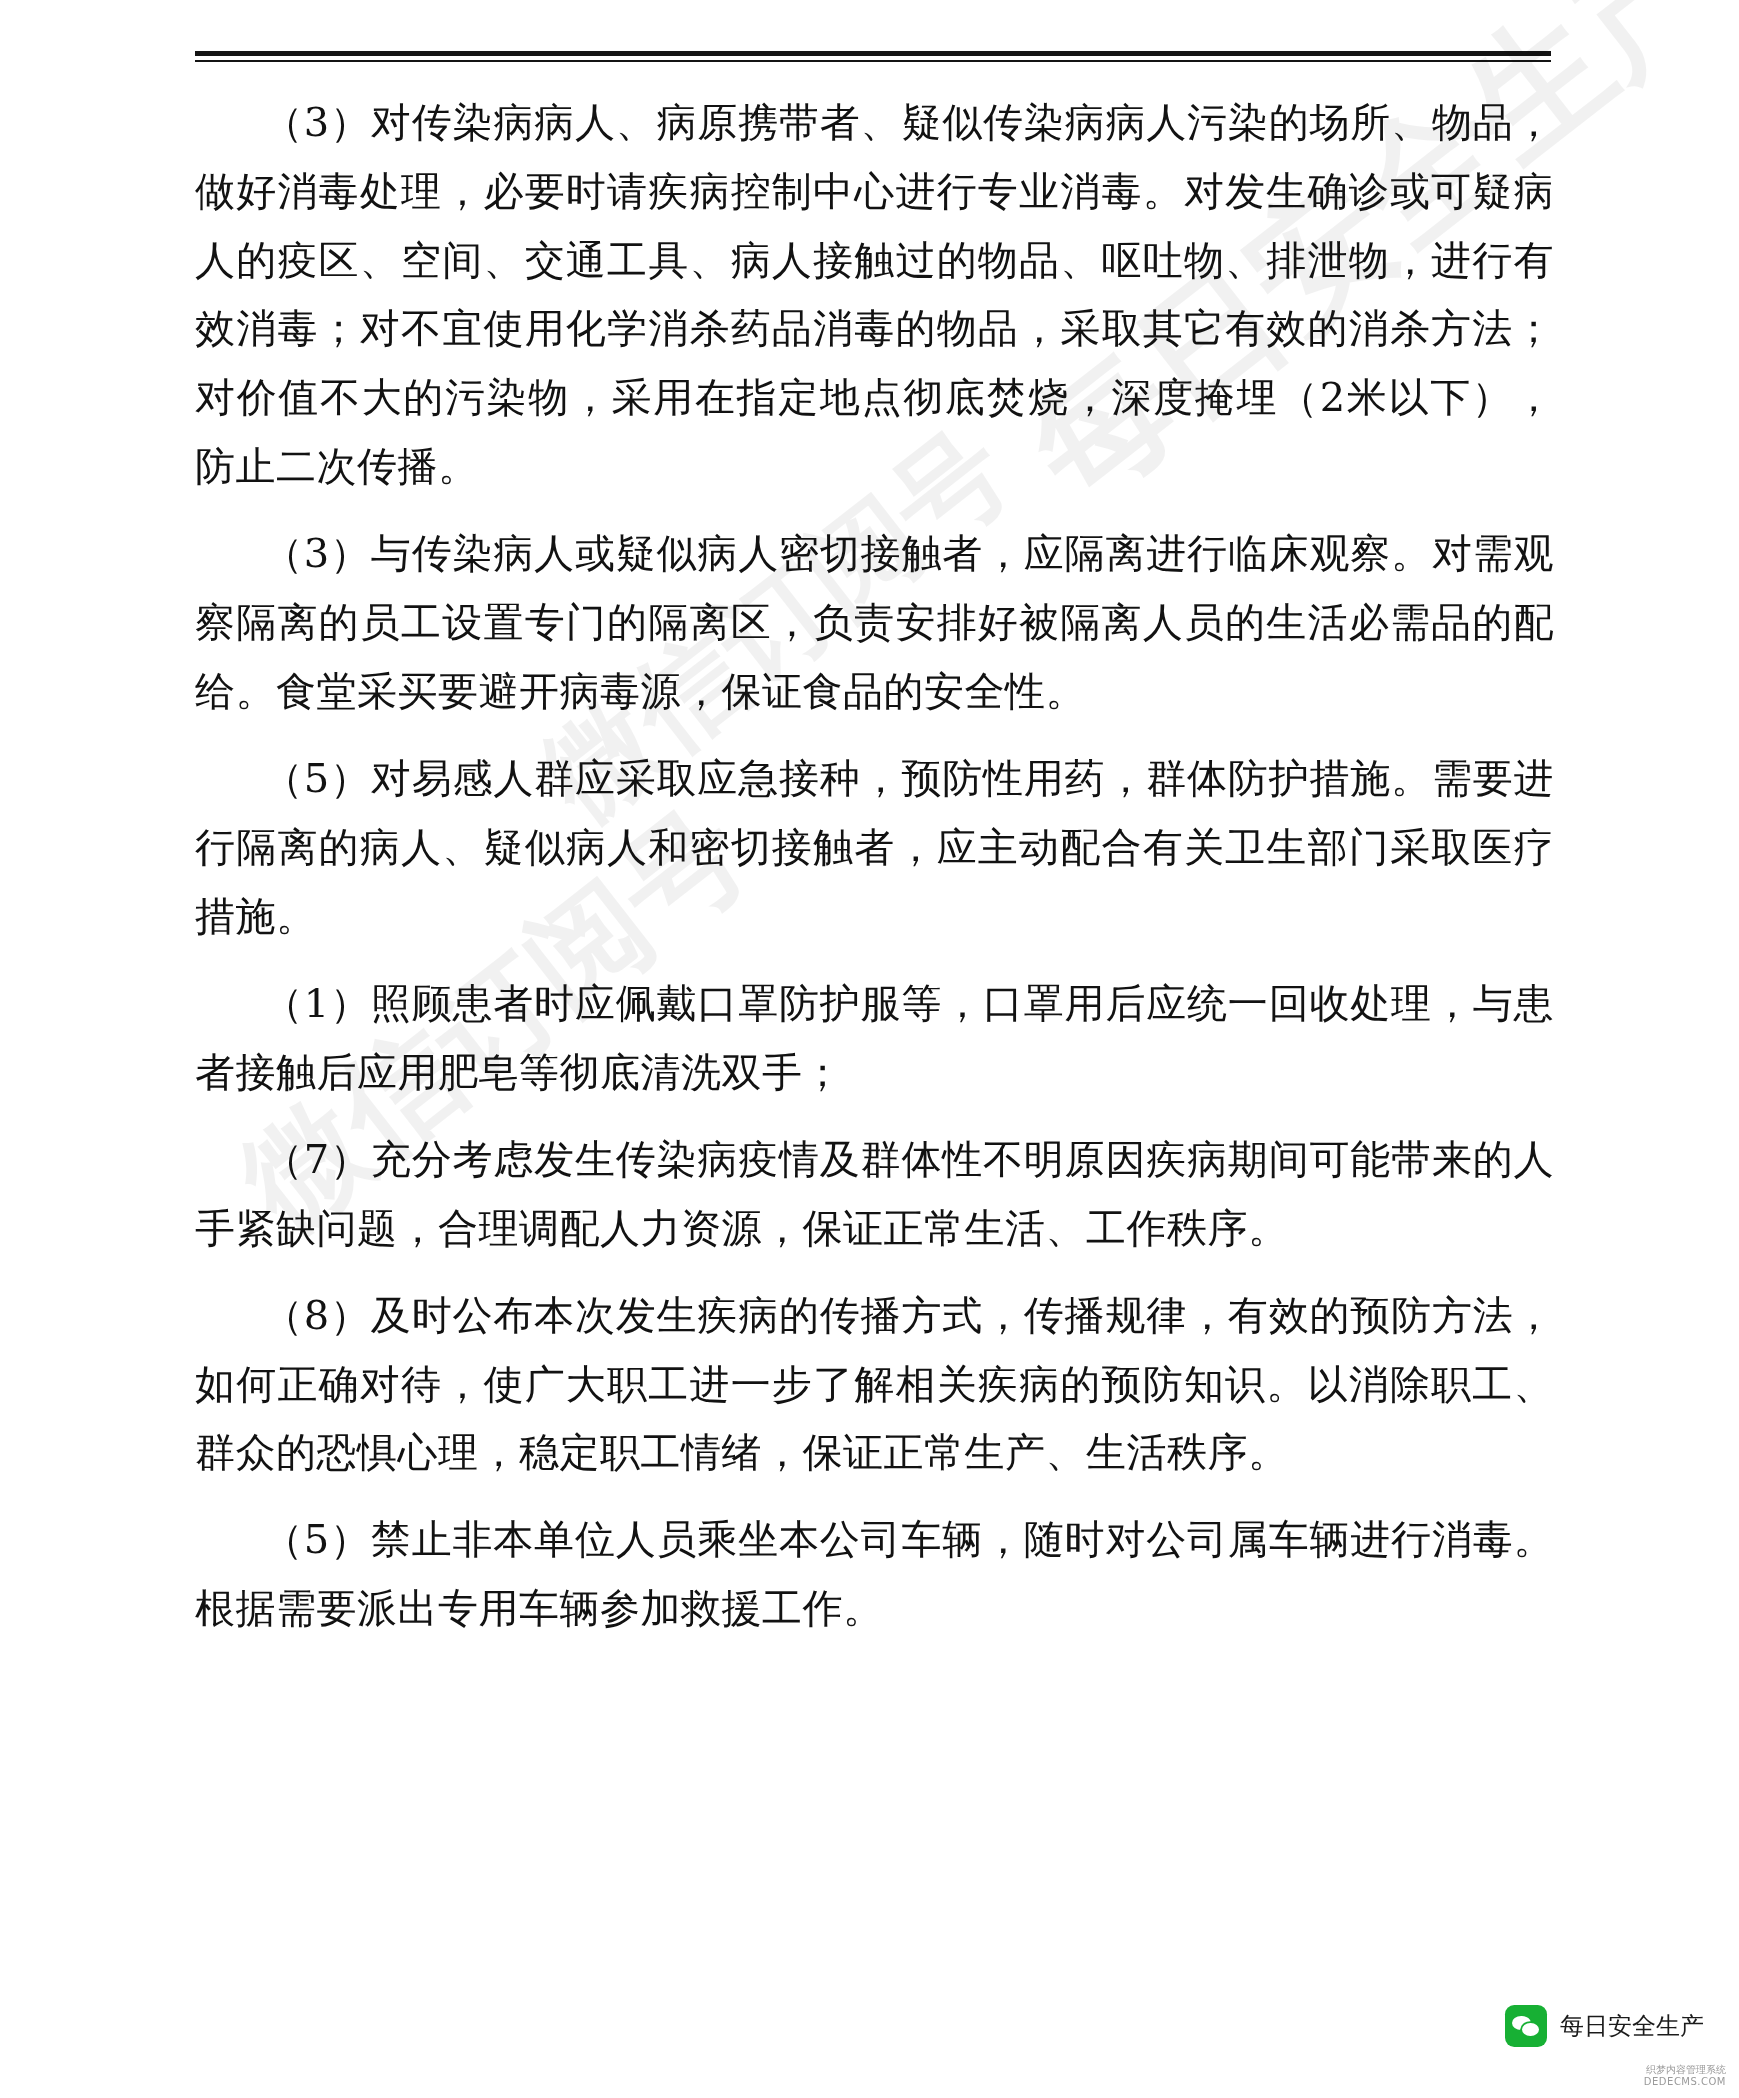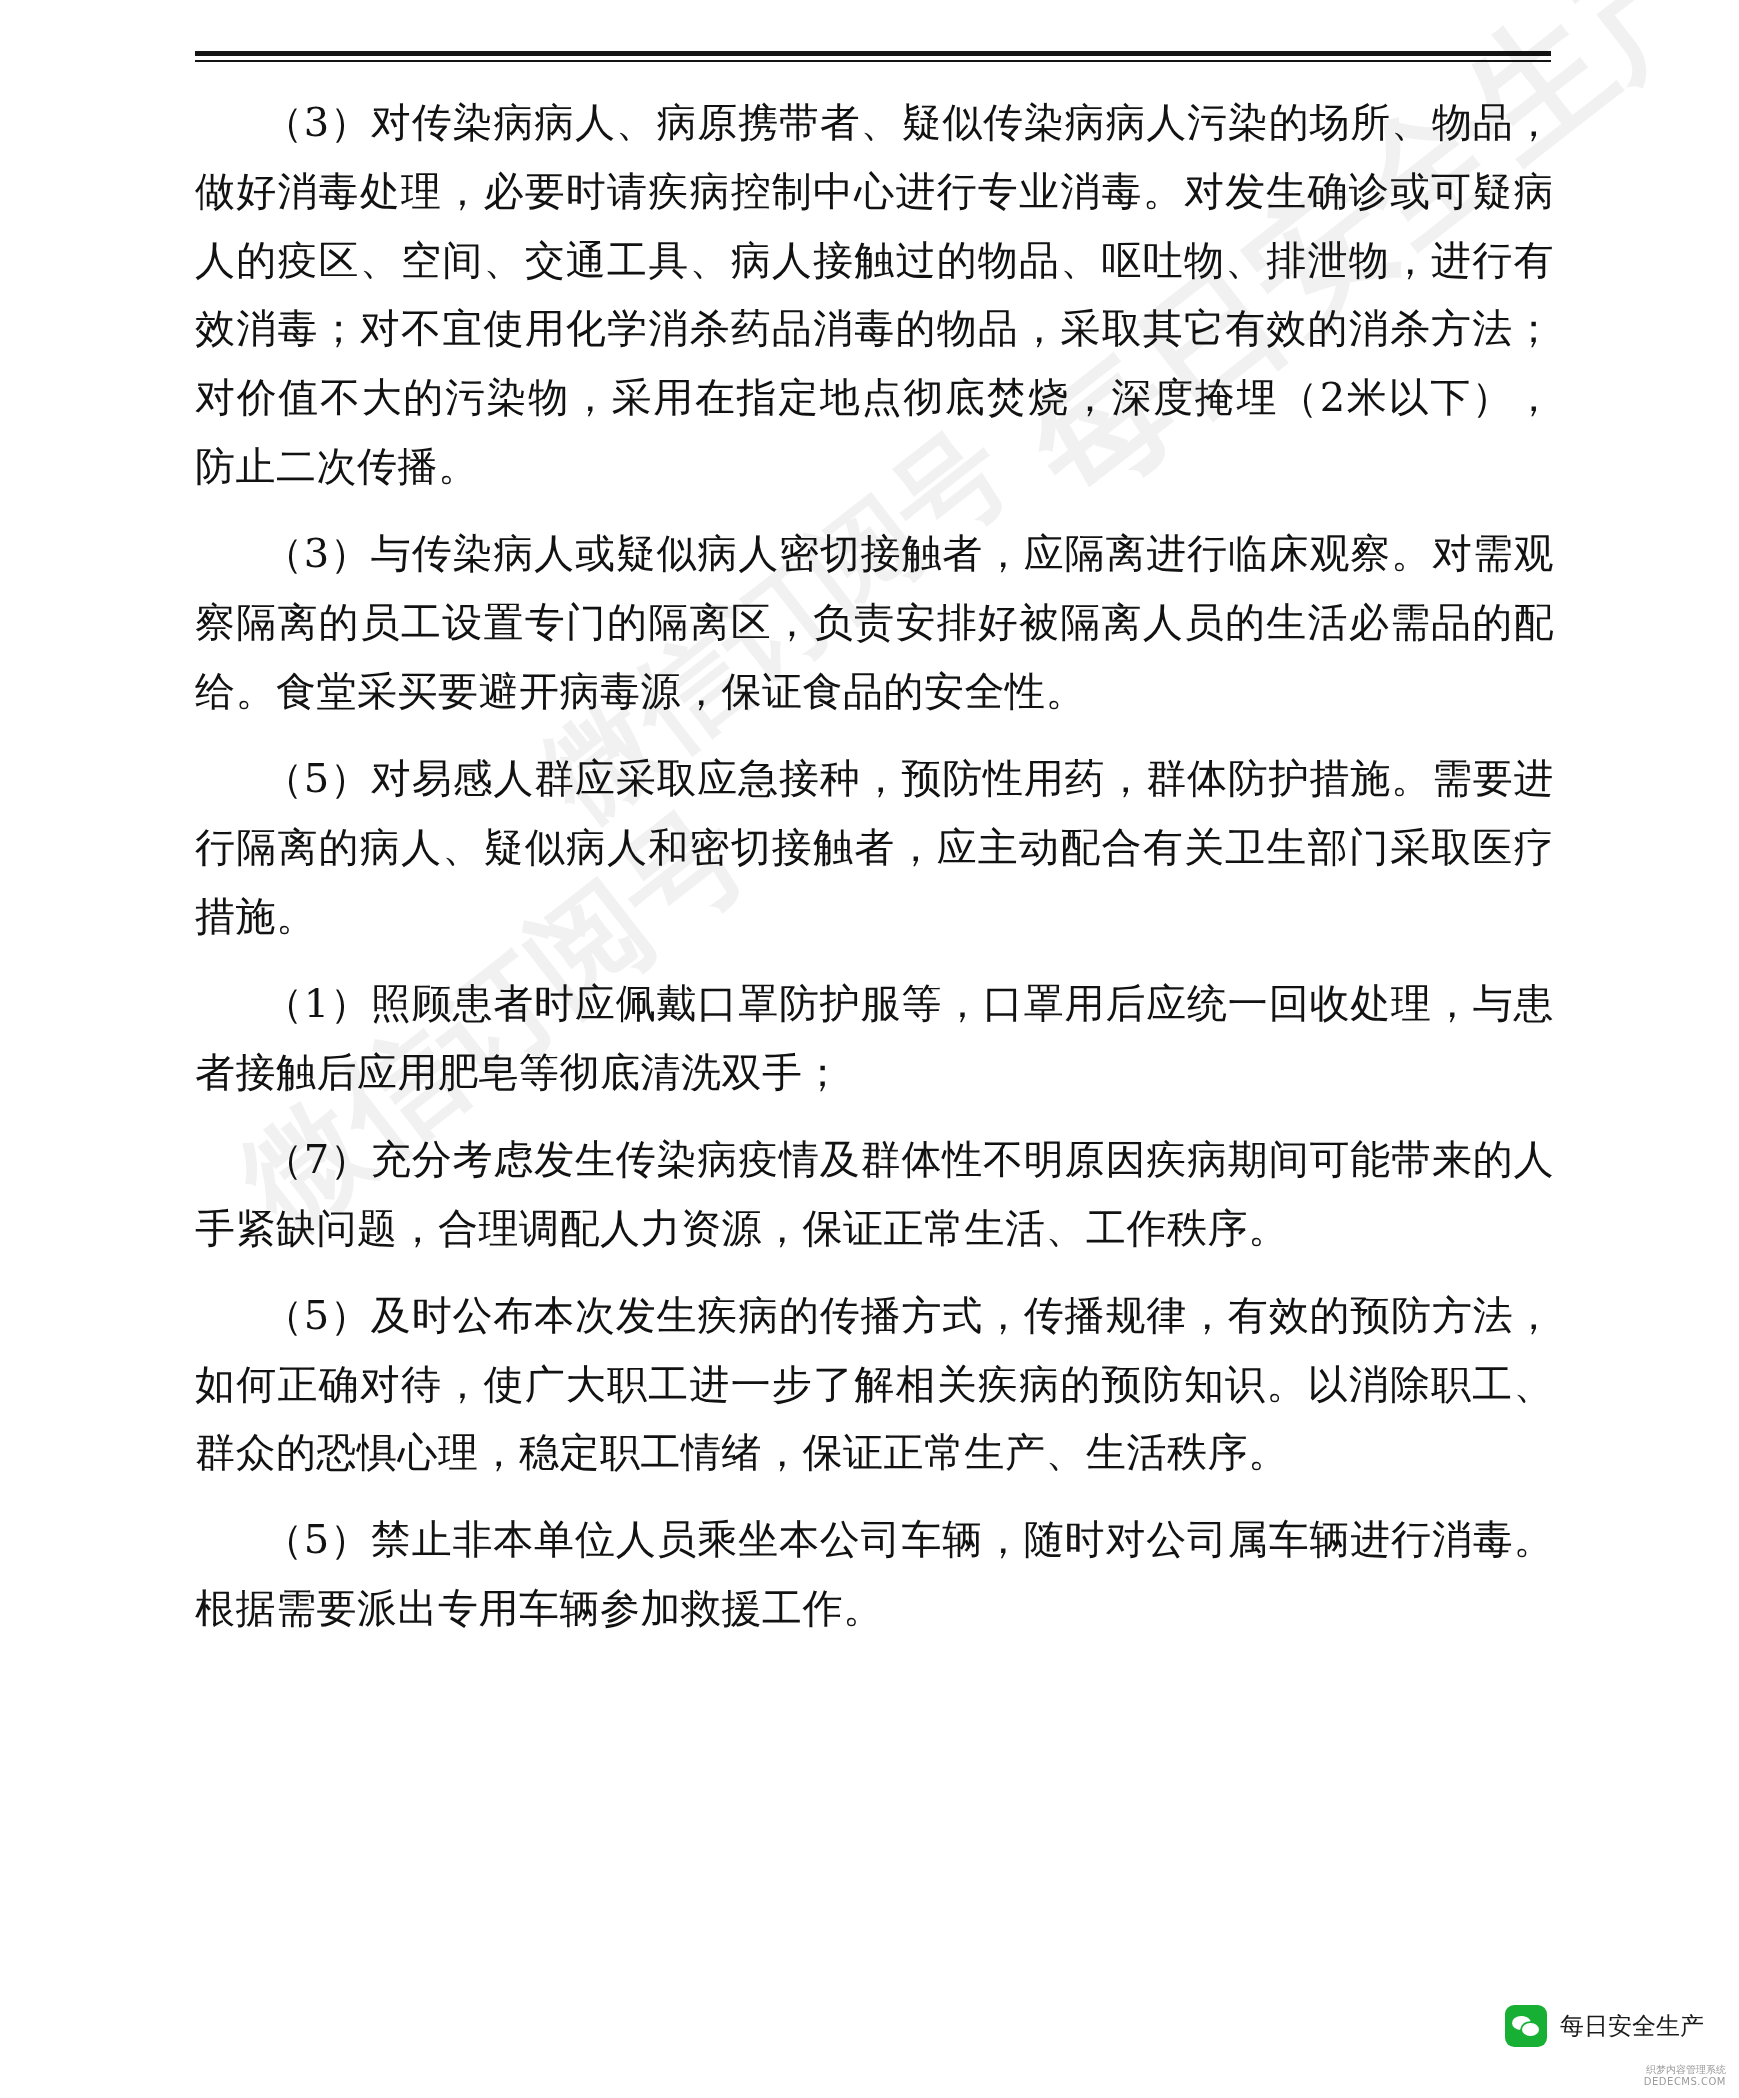--- a/index.html
+++ b/index.html
@@ -171,21 +171,21 @@
 <div class="wm wm-1">每日安全生产</div>
 <div class="wm wm-2">微信订阅号</div>
 <div class="wm wm-3">微信订阅号</div>
 
 <div class="doc-body">
   <p class="para">（3）对传染病病人、病原携带者、疑似传染病病人污染的场所、物品，做好消毒处理，必要时请疾病控制中心进行专业消毒。对发生确诊或可疑病人的疫区、空间、交通工具、病人接触过的物品、呕吐物、排泄物，进行有效消毒；对不宜使用化学消杀药品消毒的物品，采取其它有效的消杀方法；对价值不大的污染物，采用在指定地点彻底焚烧，深度掩埋（2米以下），防止二次传播。</p>
   <p class="para">（3）与传染病人或疑似病人密切接触者，应隔离进行临床观察。对需观察隔离的员工设置专门的隔离区，负责安排好被隔离人员的生活必需品的配给。食堂采买要避开病毒源，保证食品的安全性。</p>
   <p class="para">（5）对易感人群应采取应急接种，预防性用药，群体防护措施。需要进行隔离的病人、疑似病人和密切接触者，应主动配合有关卫生部门采取医疗措施。</p>
   <p class="para">（1）照顾患者时应佩戴口罩防护服等，口罩用后应统一回收处理，与患者接触后应用肥皂等彻底清洗双手；</p>
   <p class="para">（7）充分考虑发生传染病疫情及群体性不明原因疾病期间可能带来的人手紧缺问题，合理调配人力资源，保证正常生活、工作秩序。</p>
-  <p class="para">（5）及时公布本次发生疾病的传播方式，传播规律，有效的预防方法，如何正确对待，使广大职工进一步了解相关疾病的预防知识。以消除职工、群众的恐惧心理，稳定职工情绪，保证正常生产、生活秩序。</p>
+  <p class="para">（8）及时公布本次发生疾病的传播方式，传播规律，有效的预防方法，如何正确对待，使广大职工进一步了解相关疾病的预防知识。以消除职工、群众的恐惧心理，稳定职工情绪，保证正常生产、生活秩序。</p>
   <p class="para">（5）禁止非本单位人员乘坐本公司车辆，随时对公司属车辆进行消毒。根据需要派出专用车辆参加救援工作。</p>
 </div>
 
 <div class="footer-badge">
   <span class="wechat-icon"></span>
   <span class="footer-badge-text">每日安全生产</span>
 </div>
 
 <div class="fineprint">
   <div class="fp-1">织梦内容管理系统</div>

